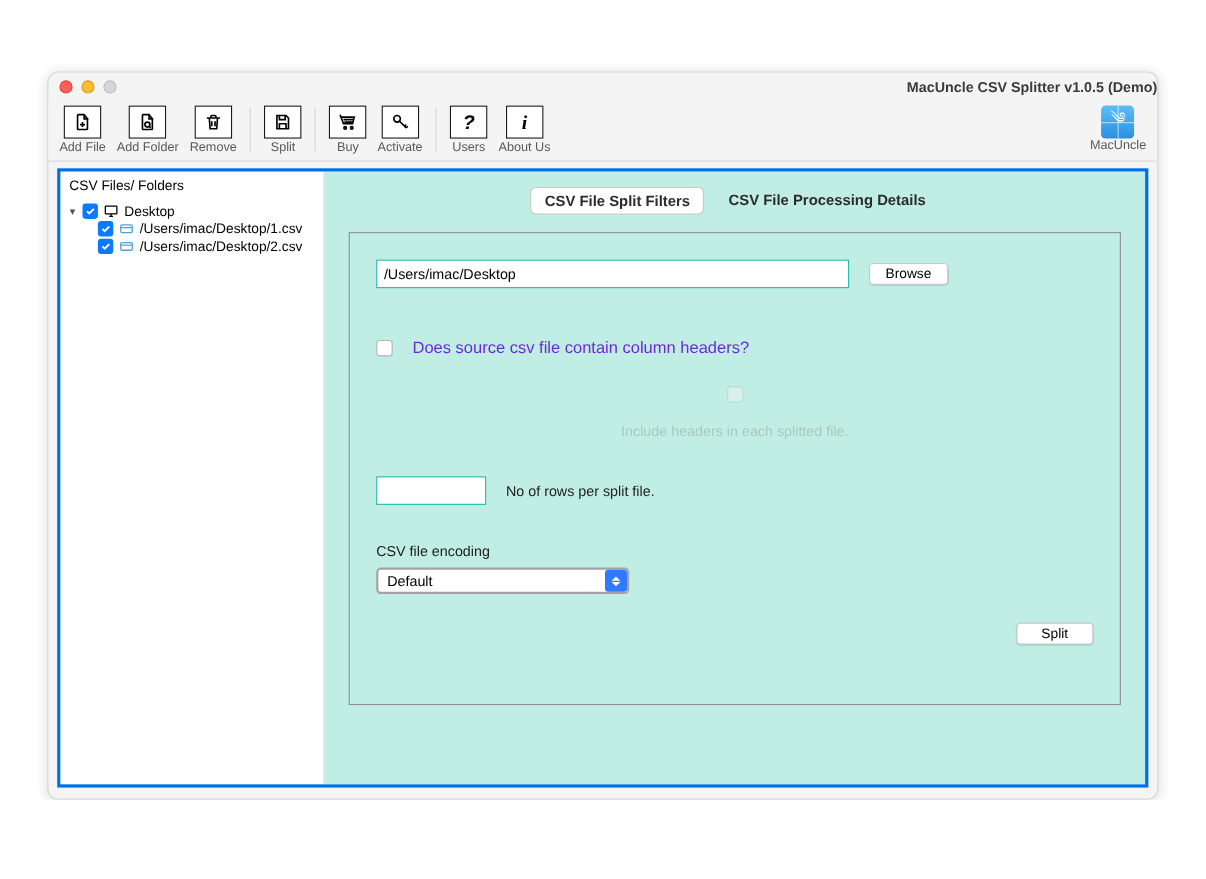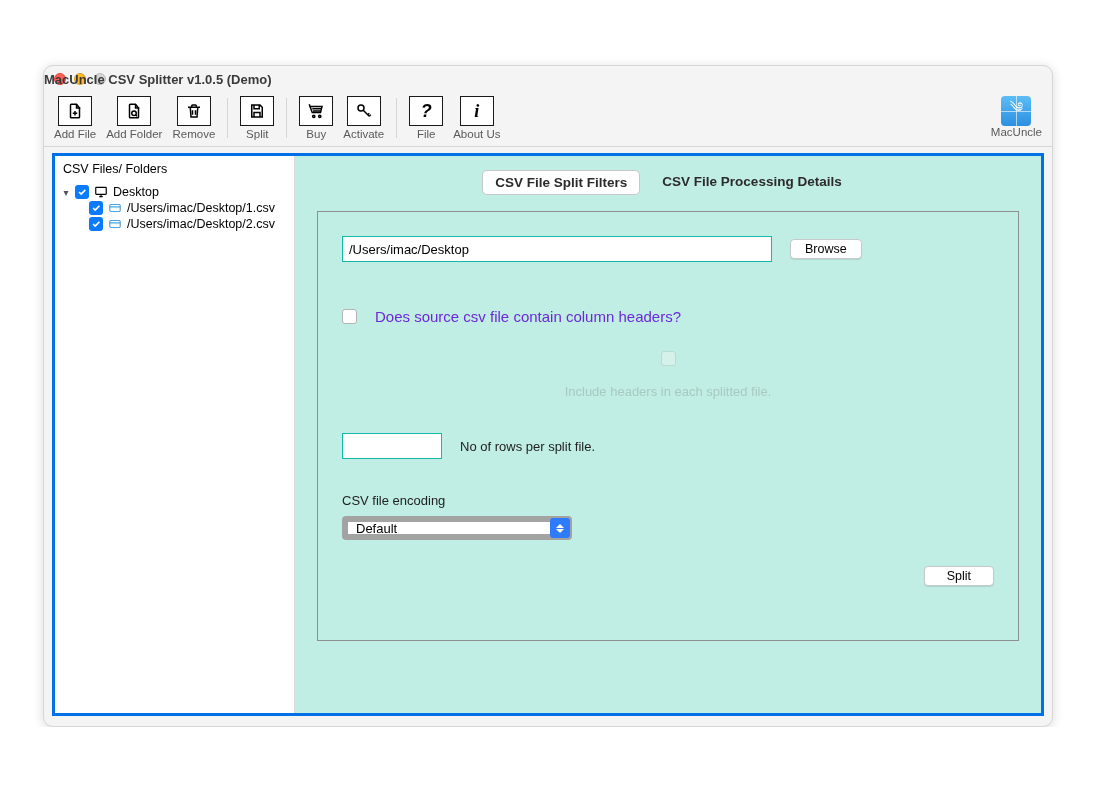--- a/index.html
+++ b/index.html
@@ -22,21 +22,21 @@
     align-items:center;
     padding:0 10px;
     position:relative;
   }
   .traffic { display:flex; gap:8px; }
   .traffic .dot { width:12px; height:12px; border-radius:50%; }
   .dot.red{background:#ff5f57;border:1px solid #e0443e;}
   .dot.yellow{background:#febc2e;border:1px solid #d89d22;}
   .dot.grey{background:#d6d6d6;border:1px solid #bcbcbc;}
   .title {
-    position:absolute; left:0; right:0; text-align:left;
+    position:absolute; left:0; right:0; text-align:right;
     font-size:13px; font-weight:600; color:#3a3a3a;
   }
   .toolbar {
     display:flex; align-items:flex-start; padding:4px 10px 6px 10px;
     gap:10px; border-bottom:1px solid #d6d6d6; background:#f5f4f4;
   }
   .tool { display:flex; flex-direction:column; align-items:center; cursor:pointer; }
   .tool .iconbox {
     width:34px; height:30px;
     border:1.5px solid #1a1a1a; background:#fff;
@@ -83,21 +83,21 @@
   }
   .btn {
     height:20px; padding:0 14px; background:#fff; border:1px solid #c8c8c8; border-radius:4px;
     font-size:12.5px; cursor:pointer; box-shadow:0 1px 1px rgba(0,0,0,0.1);
   }
   .chk { width:15px; height:15px; border:1px solid #b4b4b4; border-radius:3px; background:#fff; }
   .muted { color:#a8c9c0; }
   .chk.muted-box { border-color:#b8dcd2; background:#d6f1ea; }
   .select-wrap { position:relative; width:230px; }
   .select {
-    width:100%; height:24px; border:6px solid #a3a3a3; background:#fff; border-radius:4px;
+    width:100%; height:24px; border:2px solid #a3a3a3; background:#fff; border-radius:4px;
     font-size:13px; padding:0 28px 0 8px; appearance:none;
   }
   .select-caret {
     position:absolute; right:2px; top:2px; width:20px; height:20px; background:#2f7bff; border-radius:3px;
     display:flex; flex-direction:column; align-items:center; justify-content:center; gap:1px;
   }
   .select-caret .tri { width:0;height:0;border-left:4px solid transparent;border-right:4px solid transparent; }
   .select-caret .up { border-bottom:4px solid #fff; }
   .select-caret .dn { border-top:4px solid #fff; }
   .split-btn-row { display:flex; justify-content:flex-end; margin-top:26px; }
@@ -177,21 +177,21 @@
             <path d="M11 11l8 8M17 17l2-2M19 19l2-2" stroke="#000" stroke-width="2" fill="none"></path>
           </svg>
       </div>
       <span class="lbl">Activate</span>
     </div>
     <div class="sep"></div>
     <div class="tool">
       <div class="iconbox">
         <span style="font-size:18px;font-weight:700;font-style:italic;">?</span>
       </div>
-      <span class="lbl">File</span>
+      <span class="lbl">Users</span>
     </div>
     <div class="tool">
       <div class="iconbox">
         <span style="font-size:18px;font-weight:700;font-style:italic;font-family:serif;">i</span>
       </div>
       <span class="lbl">About Us</span>
     </div>
     <div class="spacer"></div>
     <div class="brand">
       <div class="logo">

